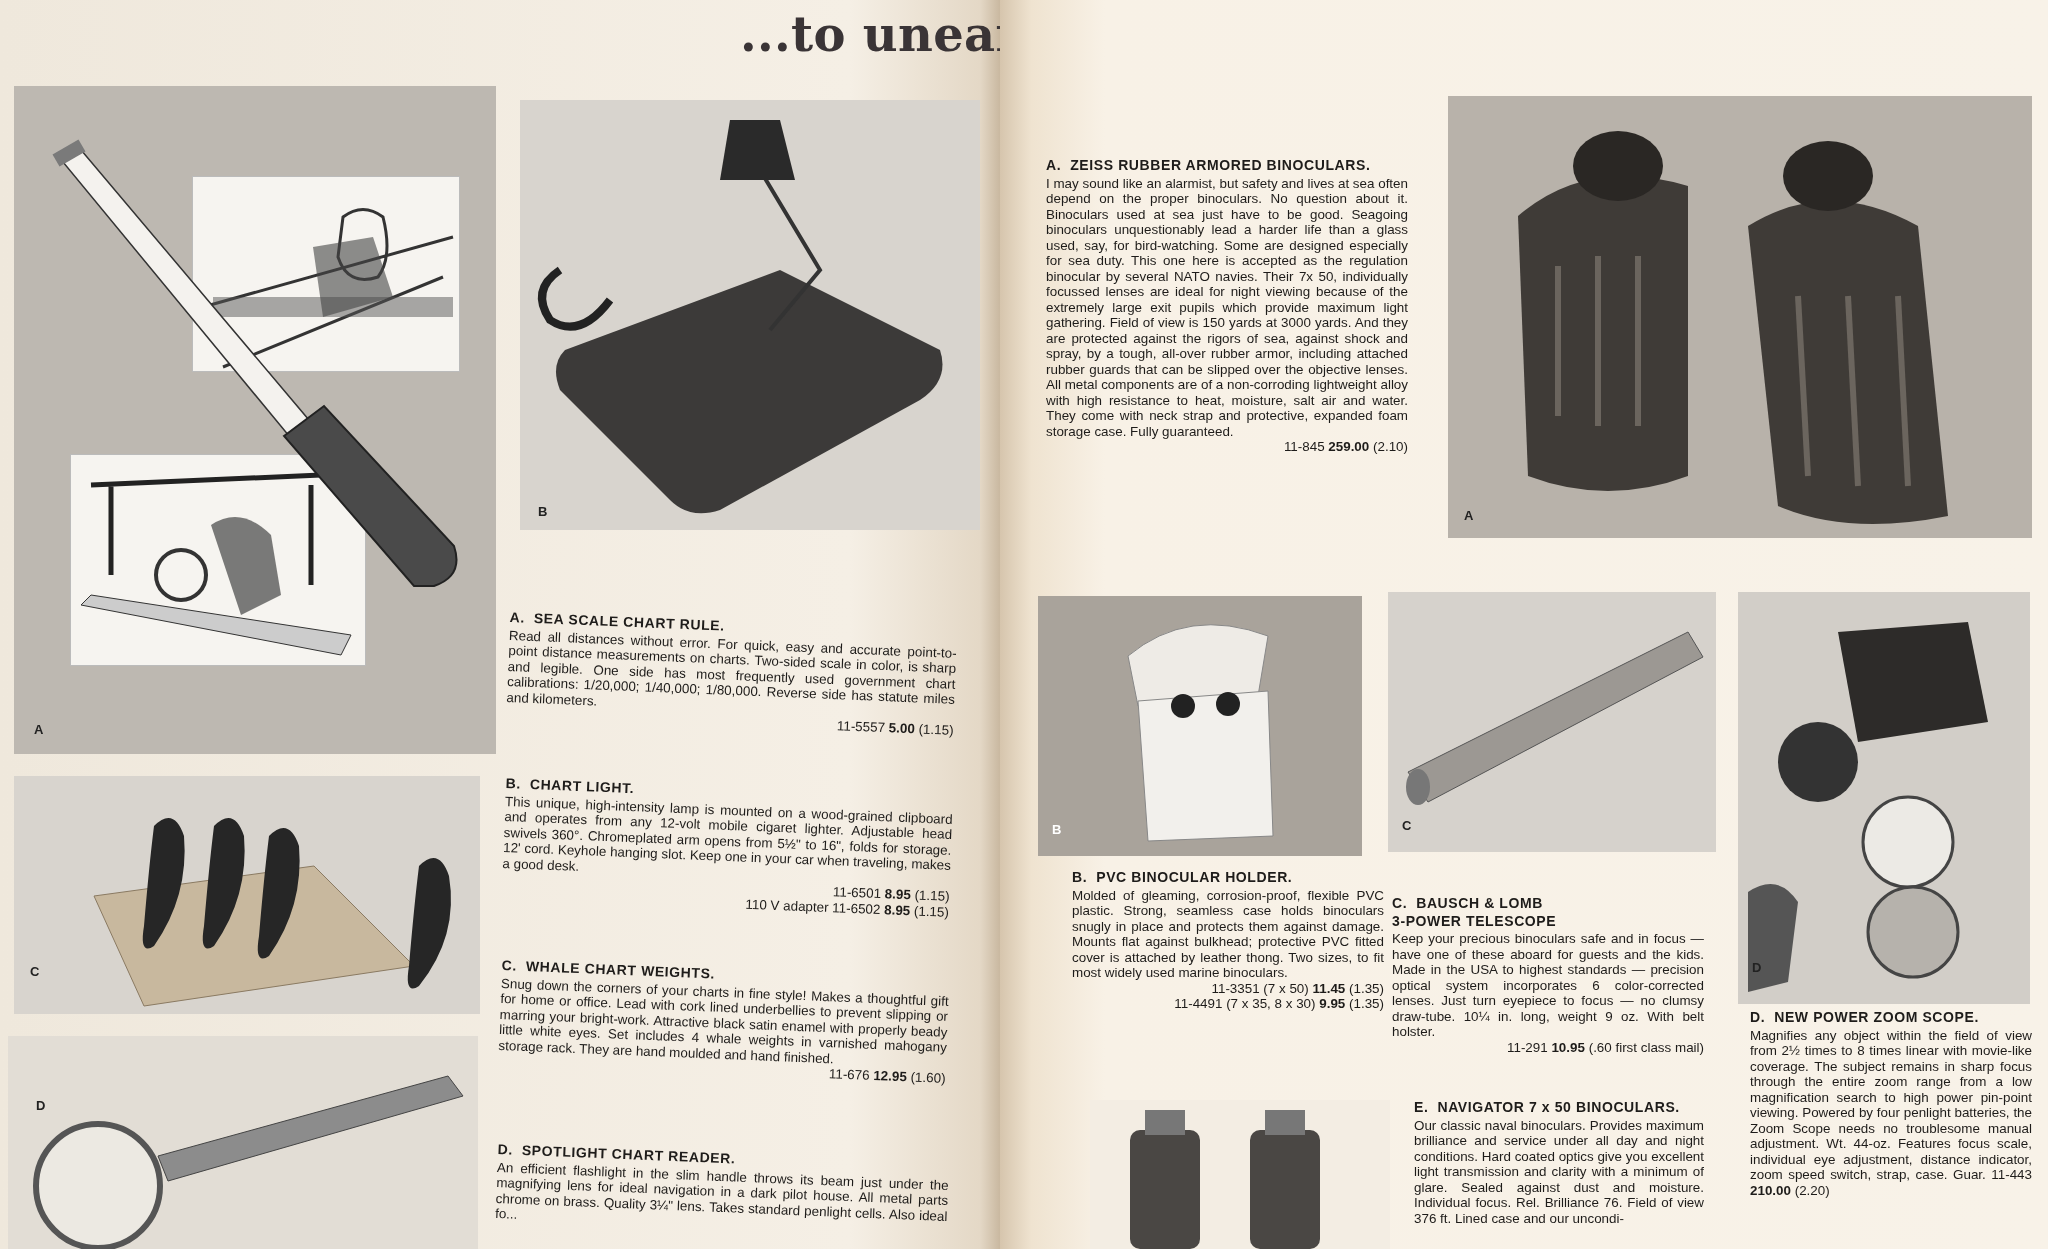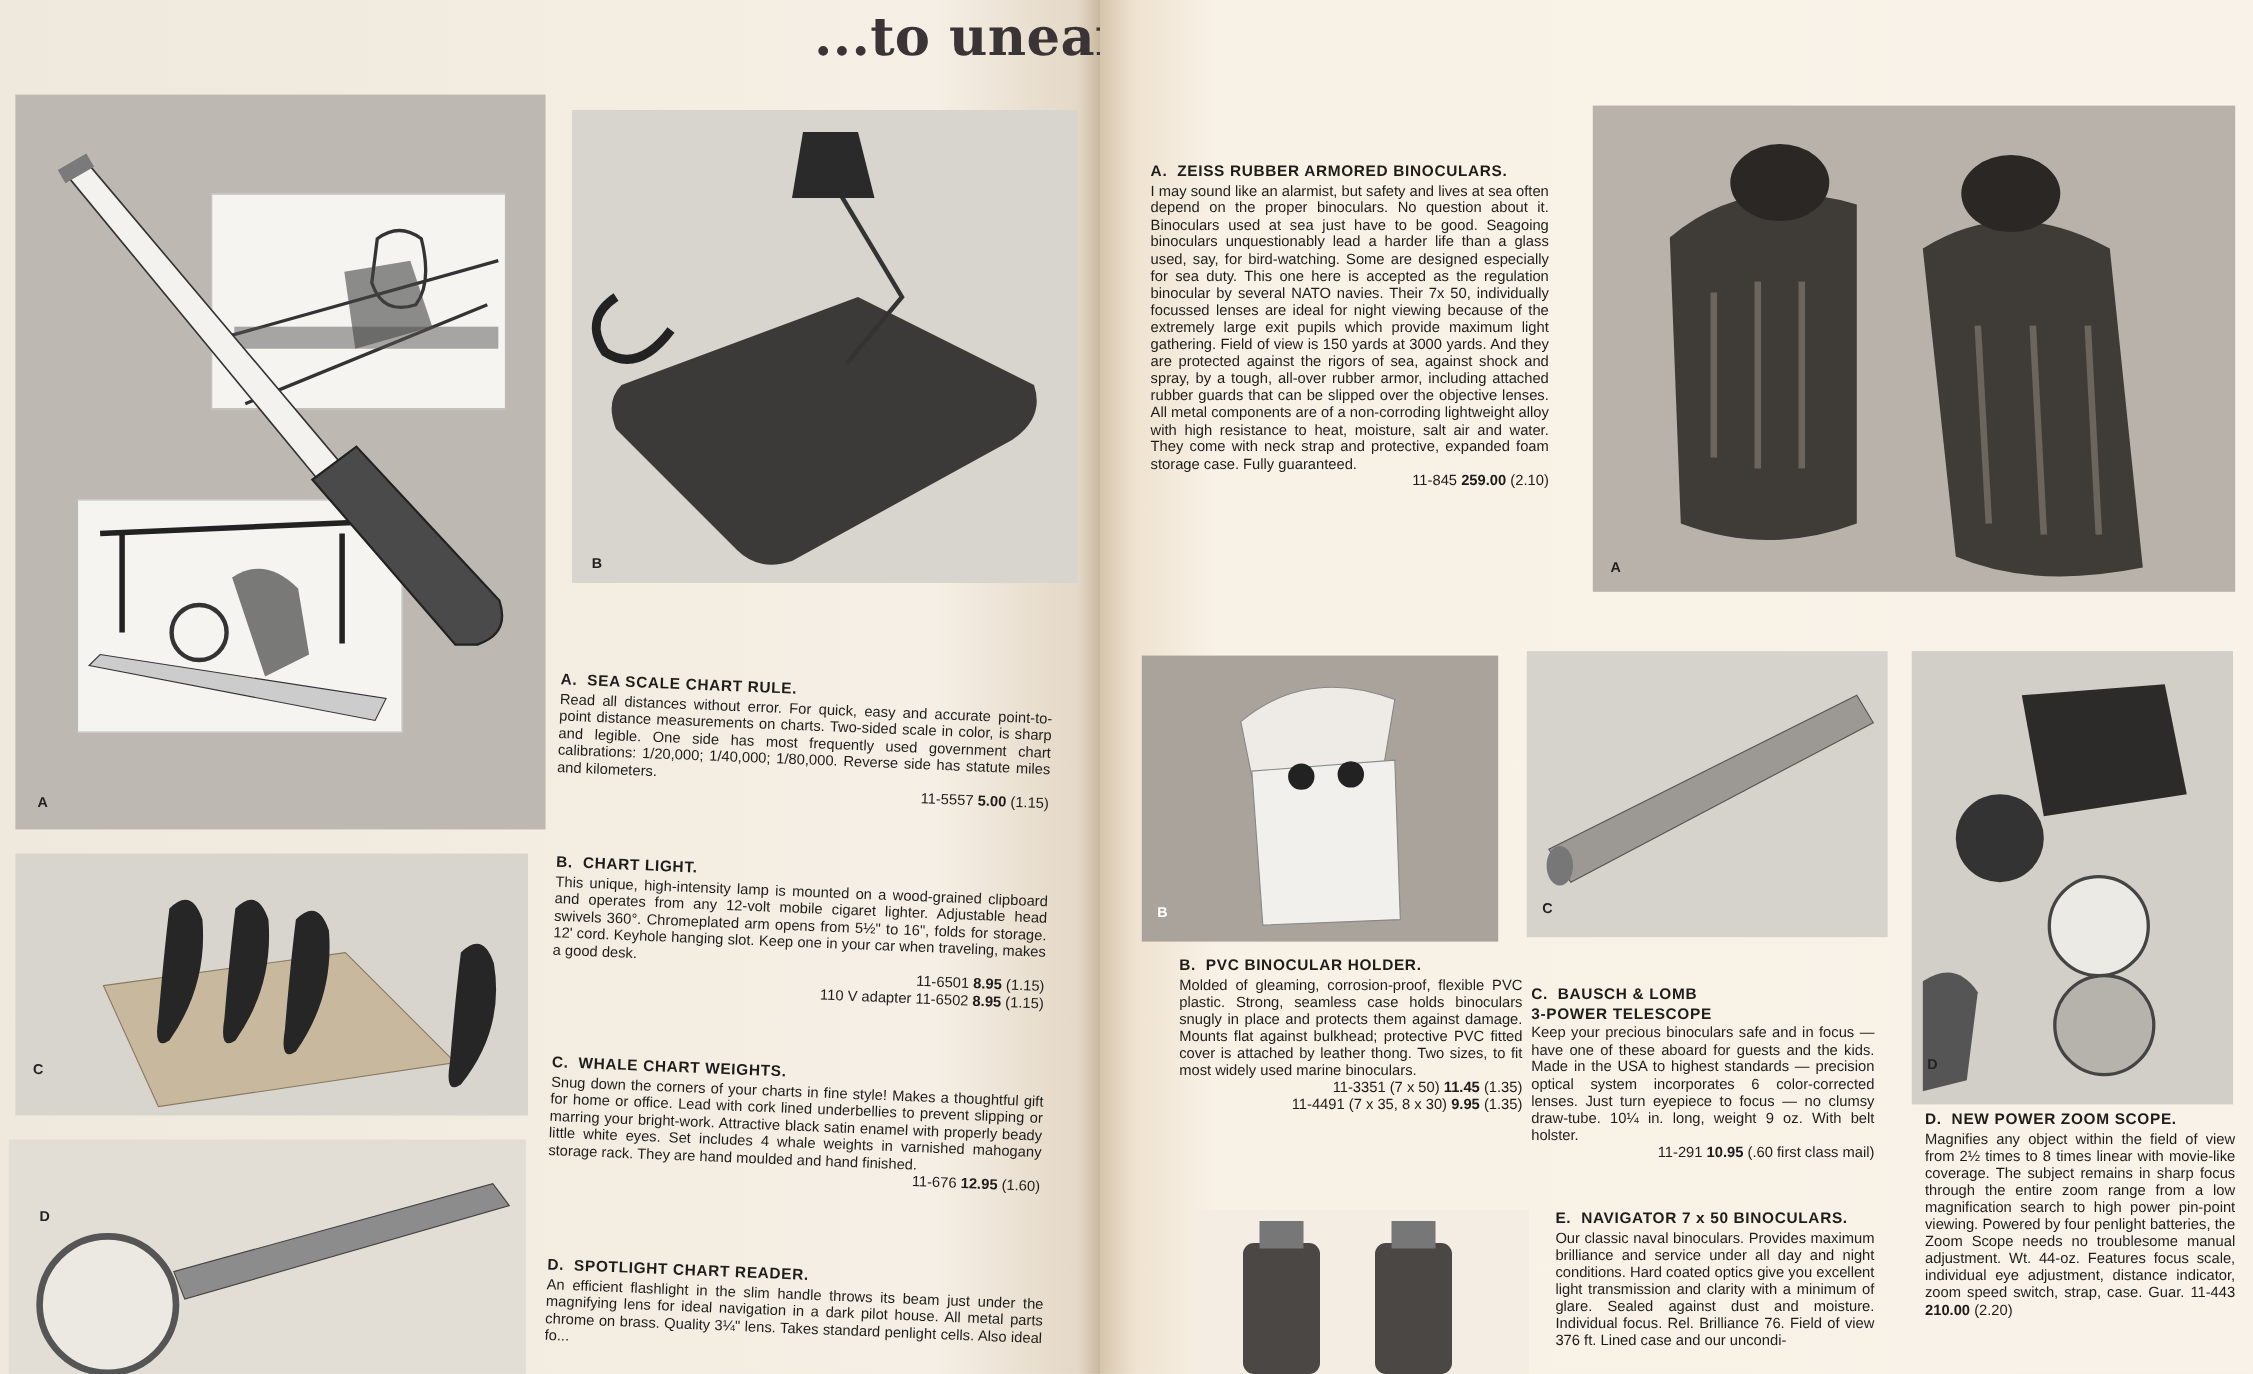--- a/index.html
+++ b/index.html
@@ -107,21 +107,21 @@
   </div>
 
   <div class="block skew" style="left:498px; top:1142px; width:452px;">
     <div class="title"><span>D.</span>&nbsp;&nbsp;<span>SPOTLIGHT CHART READER.</span></div>
     <div class="body">An efficient flashlight in the slim handle throws its beam just under the magnifying lens for ideal navigation in a dark pilot house. All metal parts chrome on brass. Quality 3¼" lens. Takes standard penlight cells. Also ideal fo...</div>
   </div>
 </div>
 
 <div class="page page-right">
 
-  <div class="block" style="left:46px; top:148px; width:362px;">
+  <div class="block" style="left:46px; top:158px; width:362px;">
     <div class="title"><span>A.</span>&nbsp;&nbsp;<span>ZEISS RUBBER ARMORED BINOCULARS.</span></div>
     <div class="body">I may sound like an alarmist, but safety and lives at sea often depend on the proper binoculars. No question about it. Binoculars used at sea just have to be good. Seagoing binoculars unquestionably lead a harder life than a glass used, say, for bird-watching. Some are designed especially for sea duty. This one here is accepted as the regulation binocular by several NATO navies. Their 7x 50, individually focussed lenses are ideal for night viewing because of the extremely large exit pupils which provide maximum light gathering. Field of view is 150 yards at 3000 yards. And they are protected against the rigors of sea, against shock and spray, by a tough, all-over rubber armor, including attached rubber guards that can be slipped over the objective lenses. All metal components are of a non-corroding lightweight alloy with high resistance to heat, moisture, salt air and water. They come with neck strap and protective, expanded foam storage case. Fully guaranteed.</div>
     <div class="price"><span>11-845</span> <b>259.00</b> <span>(2.10)</span></div>
   </div>
 
   <div class="photo" style="left:448px; top:96px; width:584px; height:442px; background:#b8b2aa;">
     <svg width="584" height="442" viewBox="0 0 584 442">
       <g fill="#3f3b37">
         <path d="M70 120 Q140 60 240 90 L240 380 Q160 410 80 380 Z"></path>
         <path d="M300 130 Q380 80 470 130 L500 420 Q400 440 330 410 Z"></path>

